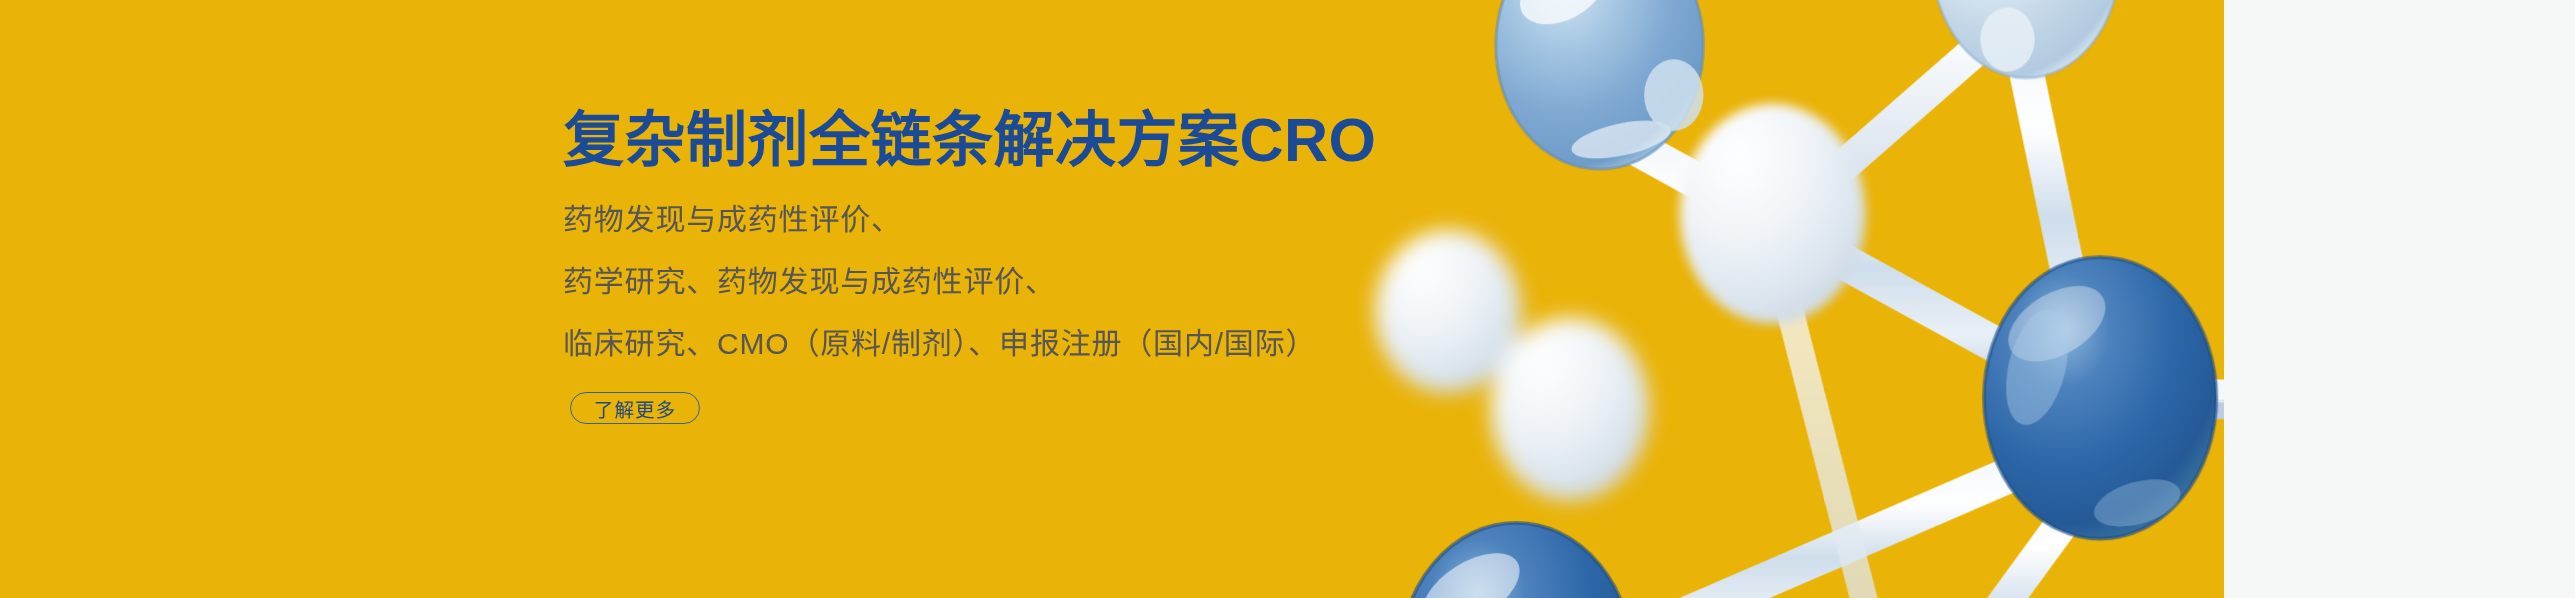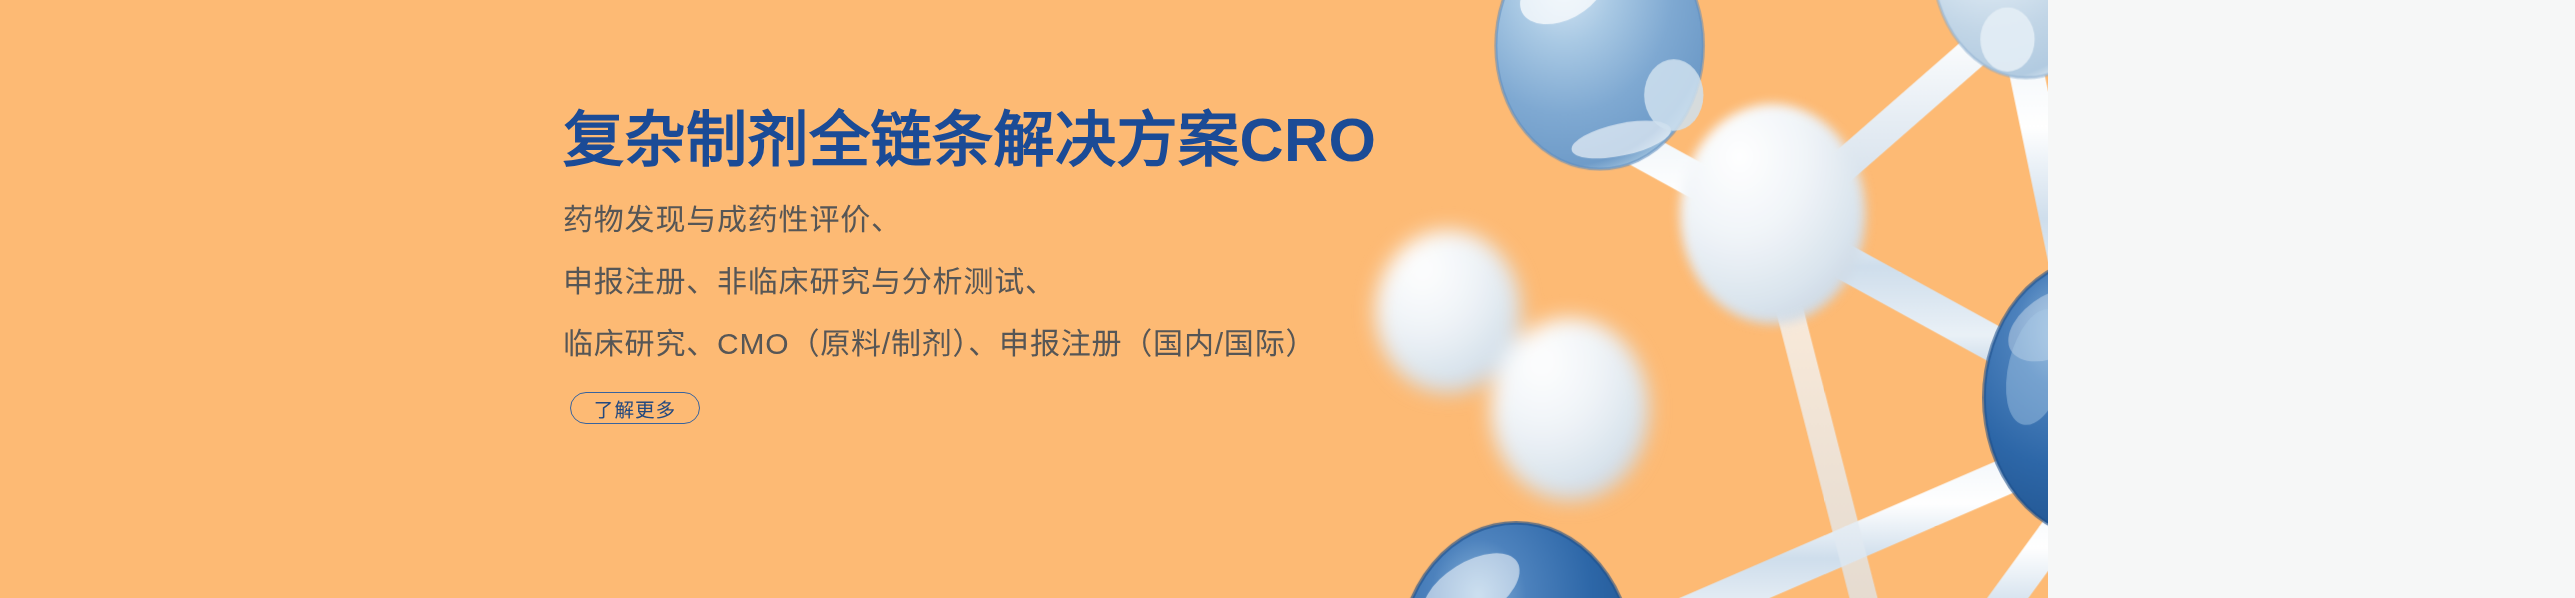--- a/index.html
+++ b/index.html
@@ -3,23 +3,23 @@
 <meta charset="utf-8">
 <title>复杂制剂全链条解决方案CRO</title>
 <style>
   html, body {
     margin: 0;
     padding: 0;
     background: #f6f7f7;
   }
   #banner {
     position: relative;
-    width: 2048px;
+    width: 2224px;
     height: 598px;
-    background: #fdba74;
+    background: #eab308;
     overflow: hidden;
     font-family: "Liberation Sans", "DejaVu Sans", sans-serif;
   }
 
   
   #copy {
     position: absolute;
     left: 563px;
     top: 106px;
     width: 876px;
@@ -205,21 +205,21 @@
         </g>
 
       </g>
     </svg>
   </div>
 
   <div id="copy">
     <h1 id="hero-title">复杂制剂全链条解决方案CRO</h1>
     <div id="subtitle-block">
       <div class="subtitle-line">药物发现与成药性评价、</div>
-      <div class="subtitle-line">申报注册、非临床研究与分析测试、</div>
+      <div class="subtitle-line">药学研究、药物发现与成药性评价、</div>
       <div class="subtitle-line">临床研究、CMO（原料/制剂）、申报注册（国内/国际）</div>
     </div>
   </div>
 
   <button id="cta-button">了解更多</button>
 
 </div>
 
 
 </body></html>

